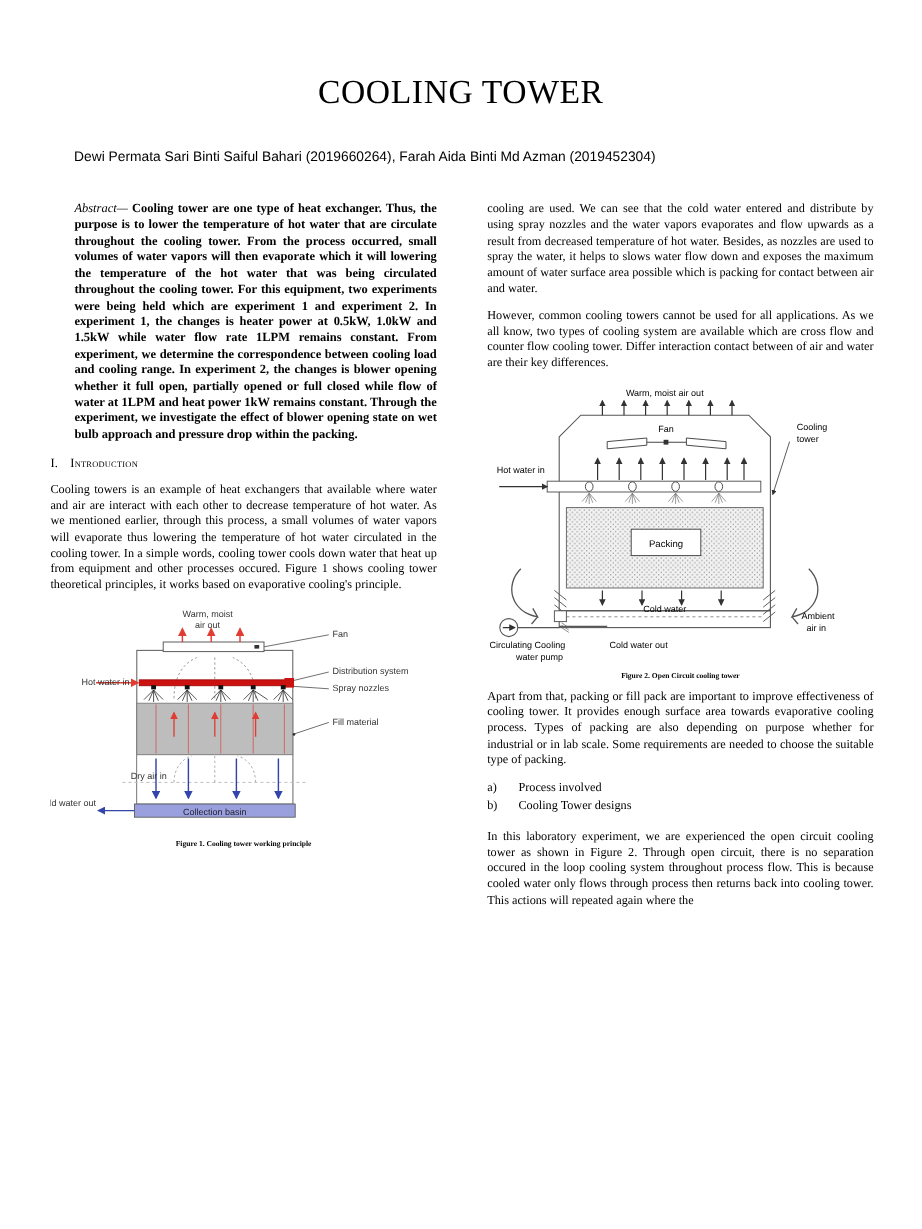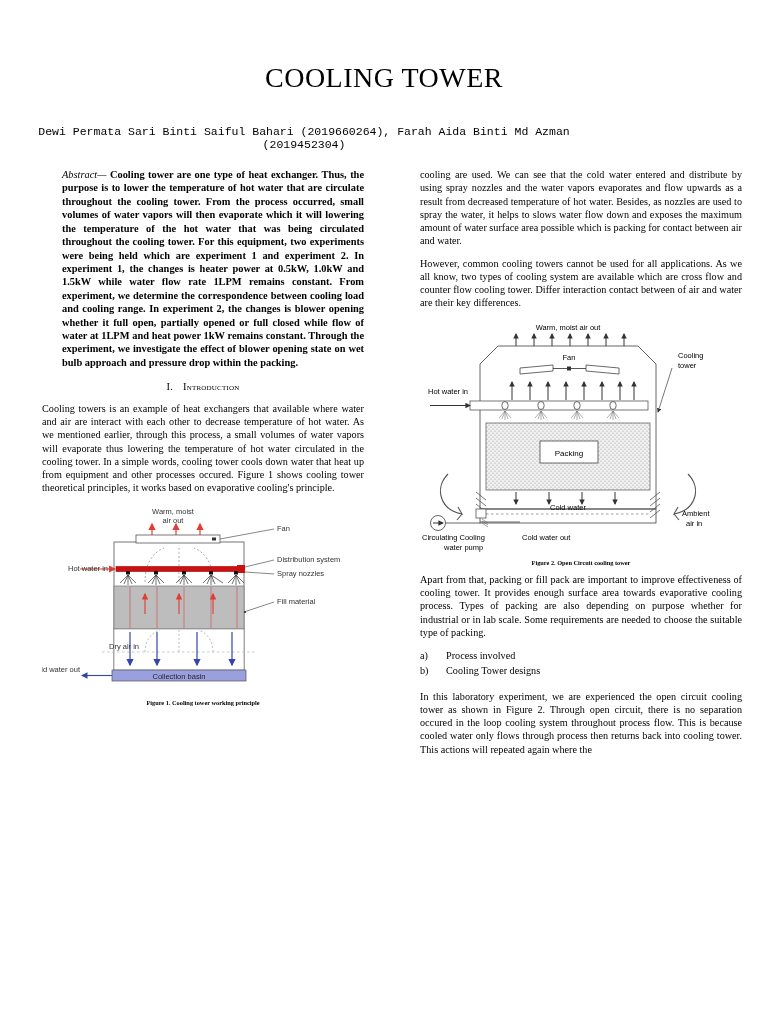--- a/index.html
+++ b/index.html
@@ -34,34 +34,34 @@
     font-weight: normal;
     letter-spacing: 0.5px;
     font-family: "Liberation Serif", "DejaVu Serif", serif;
   }
   .authors {
     position: absolute;
     left: 0; top: 125px;
     width: 608px;
     text-align: center;
     font-size: 11.5px;
-    font-family: Liberation Mono, monospace;
+    font-family: Liberation Sans, sans-serif;
   }
 
   
   .col {
     position: absolute;
     top: 168px;
     width: 322px;
     font-size: 10.2px;
     line-height: 1.30;
     text-align: justify;
   }
   .col-left  { left: 42px; }
-  .col-right { left: 420px; }
+  .col-right { left: 406px; }
 
   .col p {
     margin: 0 0 9px 0;
     text-align: justify;
   }
 
   .abstract {
     font-weight: bold;
     font-size: 10.4px;
     line-height: 1.29;
@@ -73,21 +73,20 @@
     font-weight: normal;
   }
   .keywords {
     font-weight: bold;
     font-size: 10.4px;
     line-height: 1.29;
     margin-bottom: 14px;
   }
 
   .sec-head {
-    text-align: center;
     font-size: 10.5px;
     font-variant: small-caps;
     margin: 6px 0 8px 0;
     letter-spacing: 0.2px;
   }
   .sec-head .num { margin-right: 10px; }
 
   .listitem {
     display: flex;
     margin: 0 0 2px 0;

